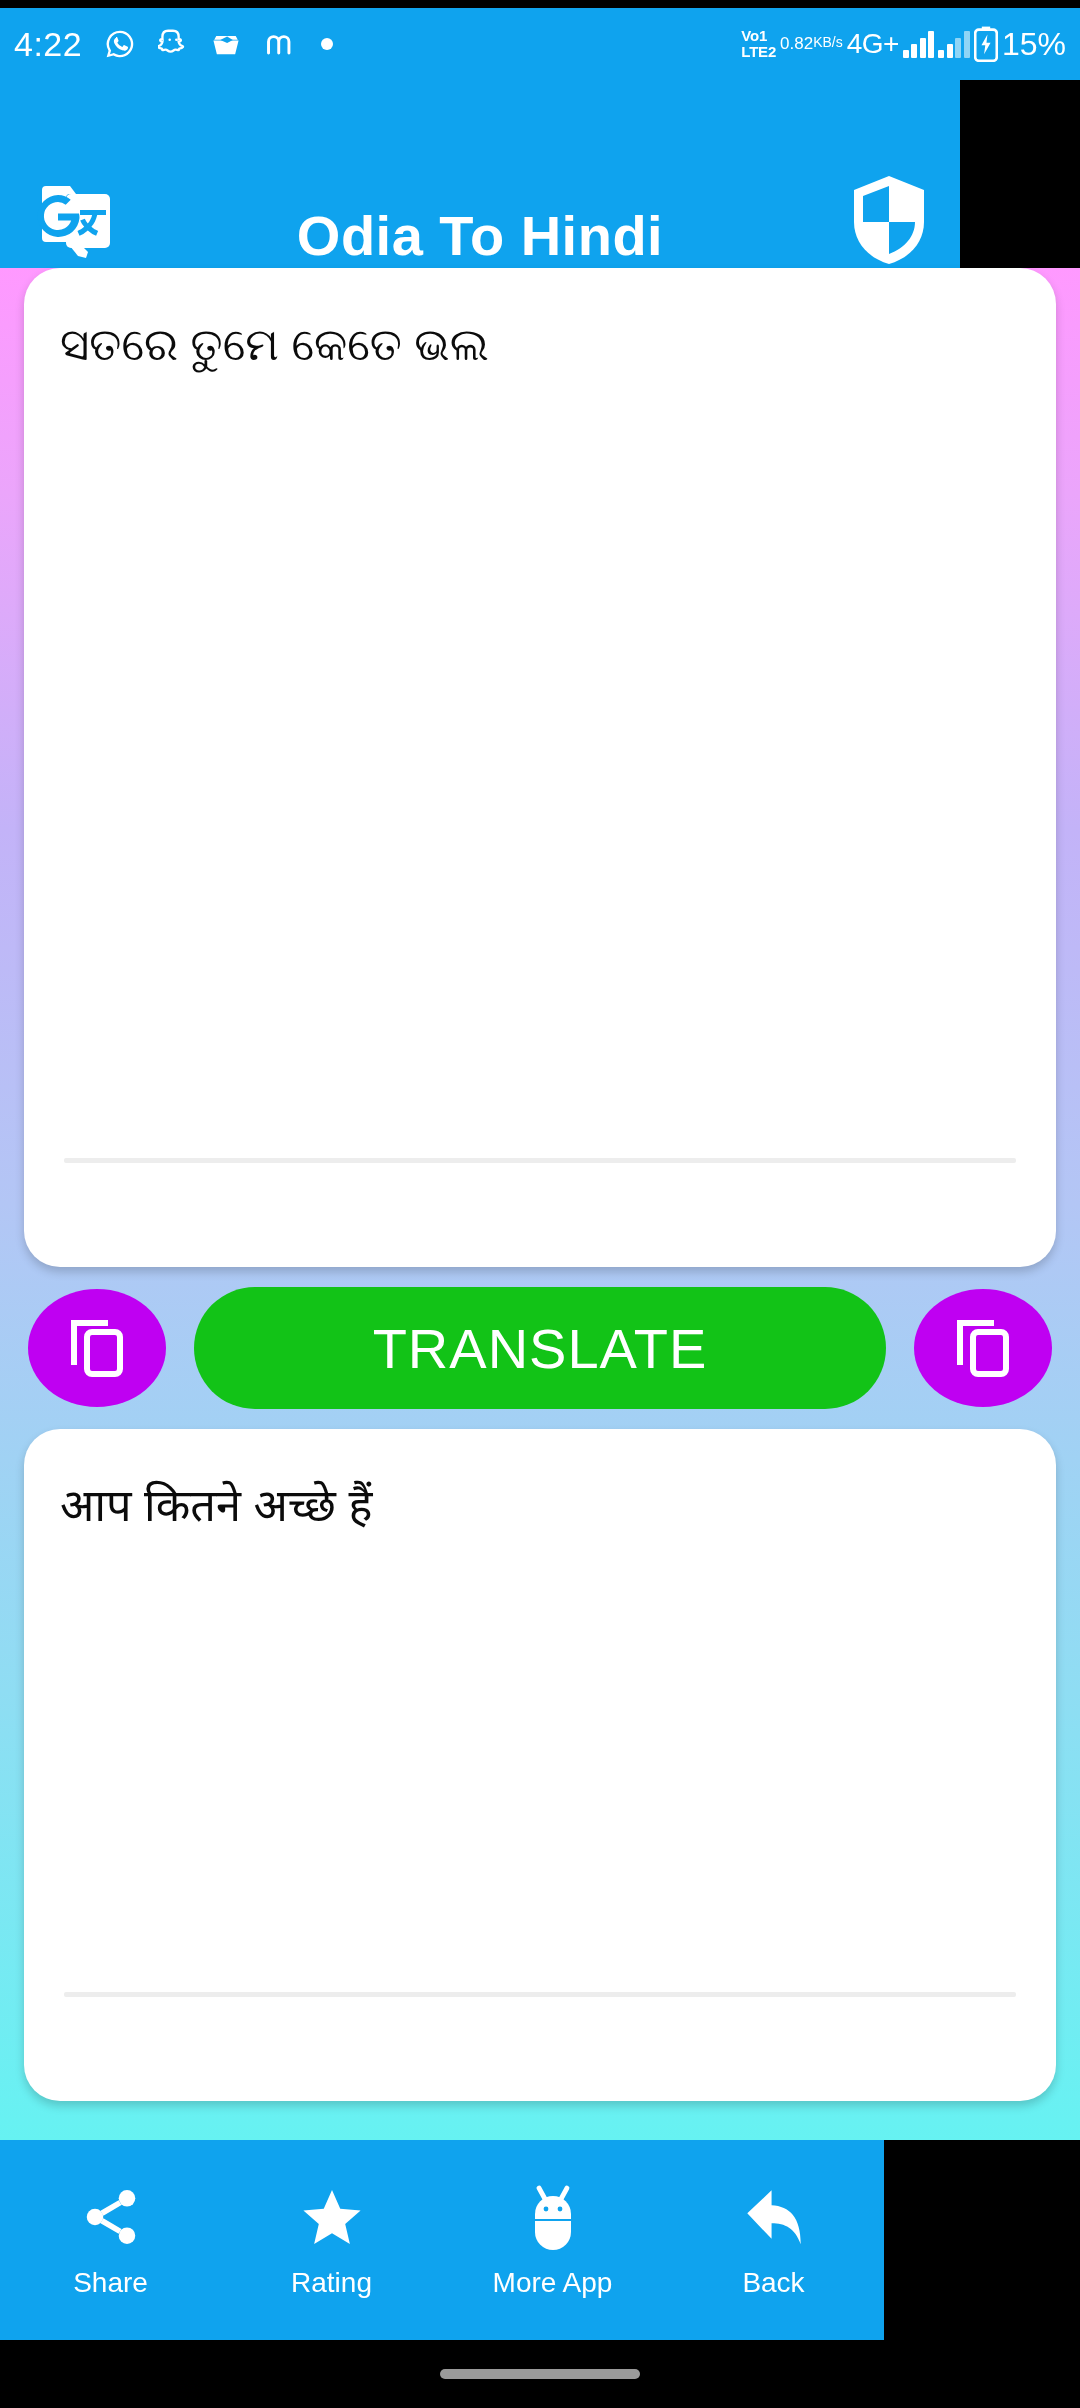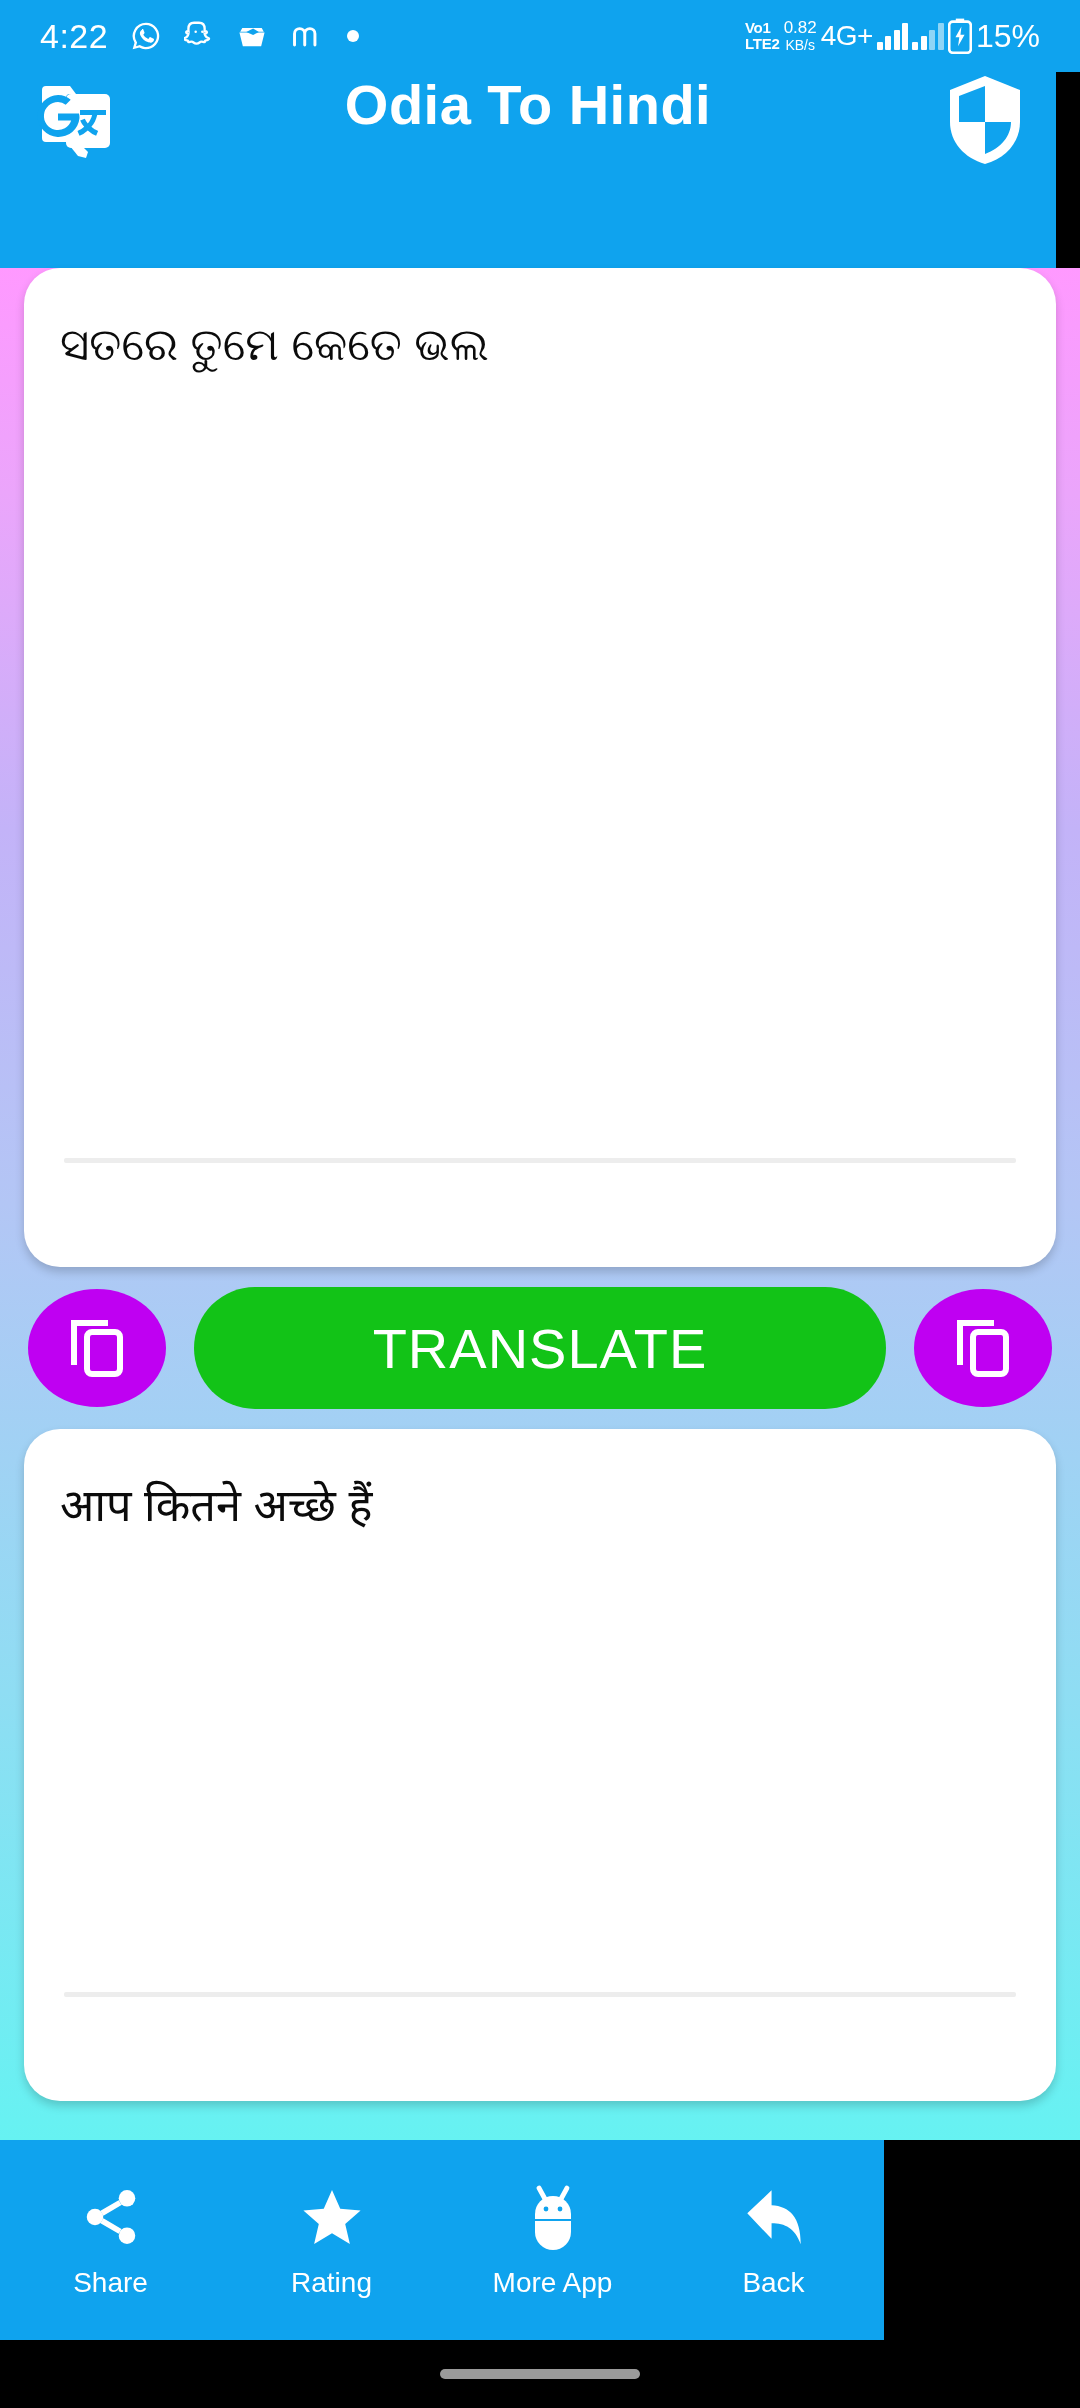--- a/index.html
+++ b/index.html
@@ -10,56 +10,56 @@
     overflow:hidden;
   }
   #phone {
     position:relative;
     width:1080px; height:2408px;
     background:#000;
   }
 
   
   .statusbar {
-    position:absolute; top:0; left:0;
+    position:absolute; top:8px; left:0;
     width:1080px; height:72px;
     background:#0FA3EE;
     display:flex; align-items:center;
-    padding:0 40px;
+    padding:0 14px;
     color:#fff;
   }
   .sb-left { display:flex; align-items:center; gap:22px; }
   .sb-clock { font-size:34px; font-weight:400; letter-spacing:0.5px; }
   .sb-ico { display:flex; align-items:center; justify-content:center; }
   .sb-right { margin-left:auto; display:flex; align-items:center; gap:4px; }
   .volte {
     display:flex; flex-direction:column; align-items:flex-start;
     font-size:15px; font-weight:bold; line-height:1.05; letter-spacing:-0.2px;
   }
   .netspeed {
-    display:flex; flex-direction:column; align-items:center;
+    display:flex; flex-direction:row; align-items:flex-start;
     font-size:17px; line-height:1.1;
   }
   .netspeed .unit { font-size:14px; }
   .sb-4g { font-size:28px; letter-spacing:-0.5px; }
   .bars { display:flex; align-items:flex-end; gap:2.5px; height:28px; }
   .bars i { display:block; width:6px; background:#fff; border-radius:1px; }
   .bars i:nth-child(1){height:8px;}
   .bars i:nth-child(2){height:14px;}
   .bars i:nth-child(3){height:20px;}
   .bars i:nth-child(4){height:27px;}
   .bars.dim i:nth-child(3), .bars.dim i:nth-child(4){ background:#8FD5F6; }
   .batt-pct { font-size:32px; }
 
   
   .appbar {
     position:absolute; top:72px; left:0;
-    width:1056px; height:196px;
+    width:960px; height:196px;
     background:#0FA3EE;
-    display:flex; align-items:flex-start;
+    display:flex; align-items:flex-end;
     padding:0 28px;
   }
   .app-logo { width:96px; height:96px; position:relative; flex:0 0 auto; }
   .app-title {
     flex:1; text-align:center;
     color:#fff; font-size:56px; font-weight:bold;
     letter-spacing:0.5px;
     margin-left:-10px;
   }
   .app-shield { width:86px; height:96px; flex:0 0 auto; }

